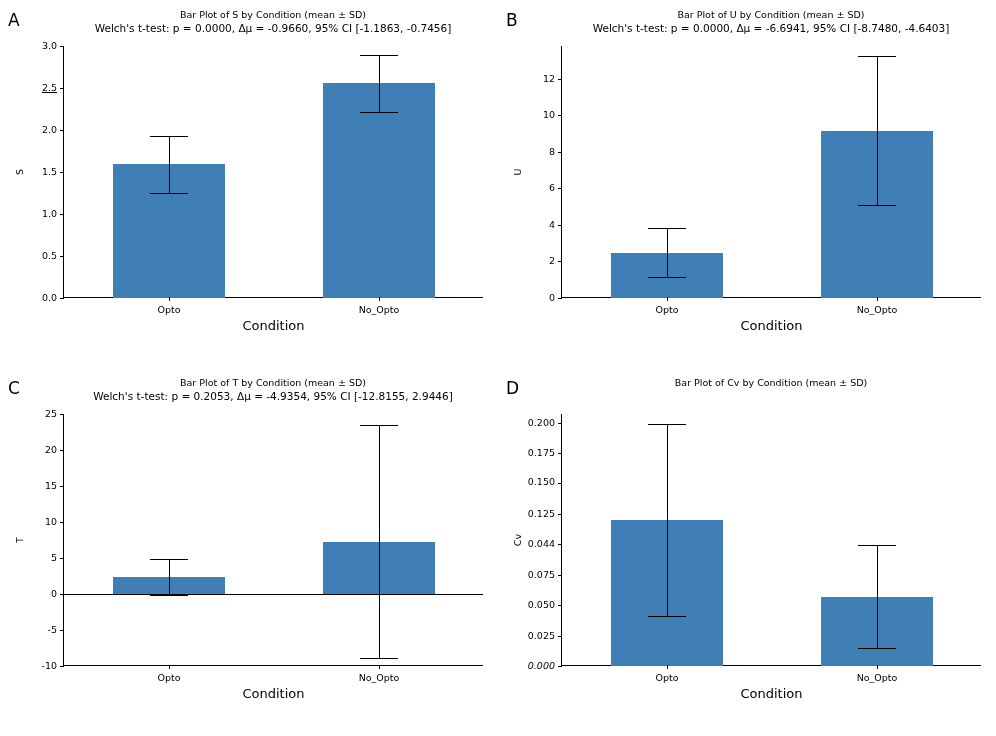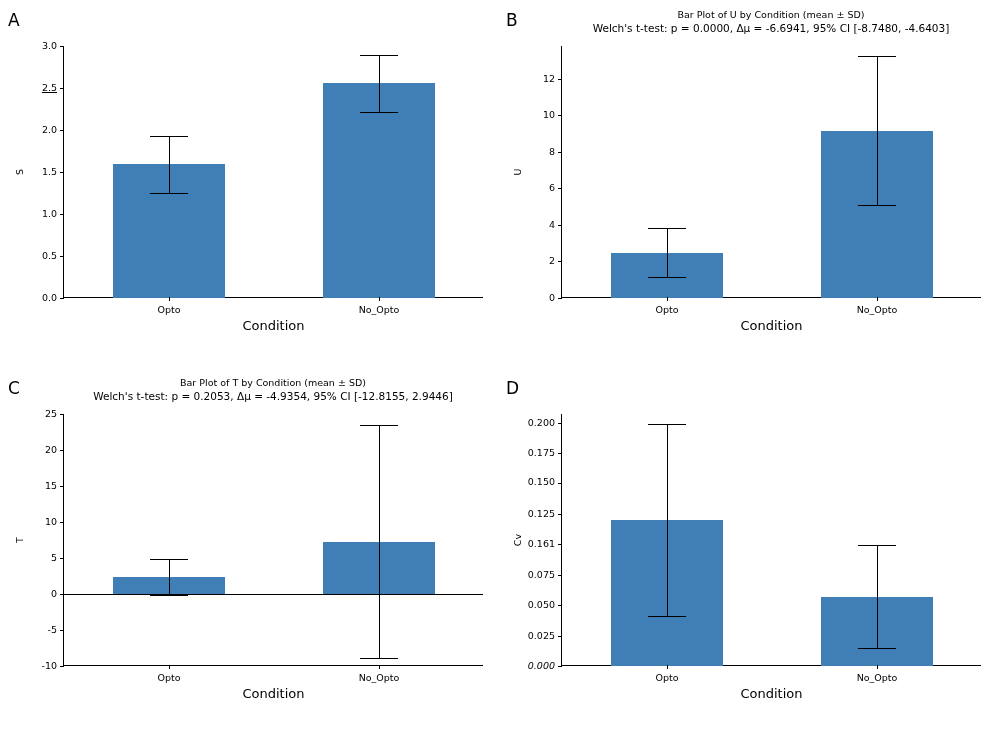--- a/index.html
+++ b/index.html
@@ -141,20 +141,24 @@
     white-space: nowrap;
     transform: translate(-50%, -50%) rotate(-90deg);
   }
 </style>
 </head>
 <body>
 
 <div id="figure">
     <div class="panel" style="left: 0px; top: 0px;">
       <div class="panel-letter">A</div>
+      <div class="titles">
+        <div class="title-main">Bar Plot of S by Condition (mean ± SD)</div>
+        <div class="title-sub">Welch's t-test: p = 0.0000, Δμ = -0.9660, 95% CI [-1.1863, -0.7456]</div>
+      </div>
       <div class="axes">
         <div class="plotinner">
           <div class="ytick" style="top: 252px;"></div>
           <div class="ytick-label" style="top: 247px;">0.0</div>
           <div class="ytick" style="top: 210px;"></div>
           <div class="ytick-label" style="top: 205px;">0.5</div>
           <div class="ytick" style="top: 168px;"></div>
           <div class="ytick-label" style="top: 163px;">1.0</div>
           <div class="ytick" style="top: 126px;"></div>
           <div class="ytick-label" style="top: 121px;">1.5</div>
@@ -258,33 +262,34 @@
           <div class="xtick" style="left: 315px;"></div>
           <div class="xtick-label" style="left: 315px;">No_Opto</div>
           <div class="xlabel">Condition</div>
           <div class="ylabel">T</div>
         </div>
       </div>
     </div>
     <div class="panel" style="left: 498px; top: 368px;">
       <div class="panel-letter">D</div>
       <div class="titles">
+        <div class="title-main">Bar Plot of Cv by Condition (mean ± SD)</div>
       </div>
       <div class="axes">
         <div class="plotinner">
           <div class="ytick" style="top: 252px;"></div>
           <div class="ytick-label" style="top: 247px; font-style: italic;">0.000</div>
           <div class="ytick" style="top: 221.565px;"></div>
           <div class="ytick-label" style="top: 216.565px;">0.025</div>
           <div class="ytick" style="top: 191.13px;"></div>
           <div class="ytick-label" style="top: 186.13px;">0.050</div>
           <div class="ytick" style="top: 160.696px;"></div>
           <div class="ytick-label" style="top: 155.696px;">0.075</div>
           <div class="ytick" style="top: 130.261px;"></div>
-          <div class="ytick-label" style="top: 125.261px;">0.161</div>
+          <div class="ytick-label" style="top: 125.261px;">0.044</div>
           <div class="ytick" style="top: 99.8261px;"></div>
           <div class="ytick-label" style="top: 94.8261px;">0.125</div>
           <div class="ytick" style="top: 69.3913px;"></div>
           <div class="ytick-label" style="top: 63px;">0.150</div>
           <div class="ytick" style="top: 38.9565px;"></div>
           <div class="ytick-label" style="top: 33.9565px;">0.175</div>
           <div class="ytick" style="top: 8.52174px;"></div>
           <div class="ytick-label" style="top: 3.52174px;">0.200</div>
           <div class="bar" style="left: 49.35px; width: 111.3px; top: 105.913px; height: 146.087px; background: rgb(63, 127, 181);"></div>
           <div class="errbar" style="left: 105px; top: 9.73913px; height: 192.348px;"></div>

